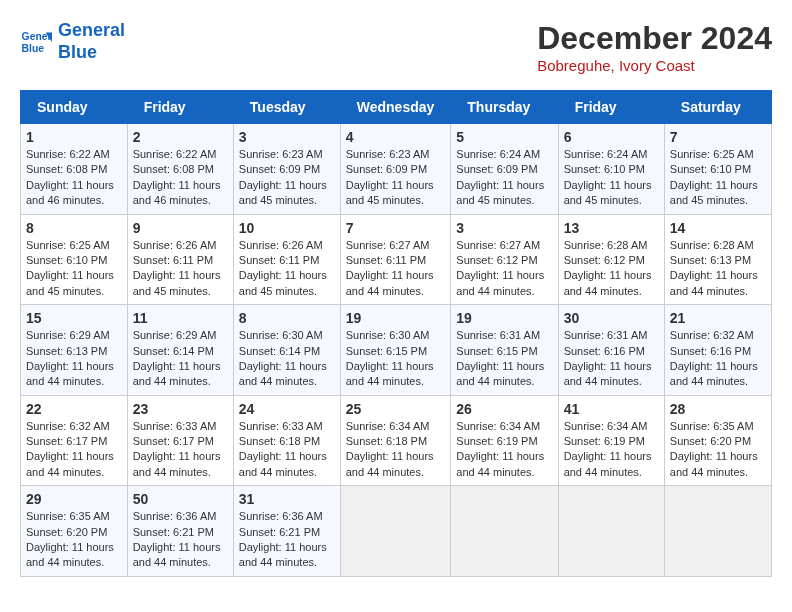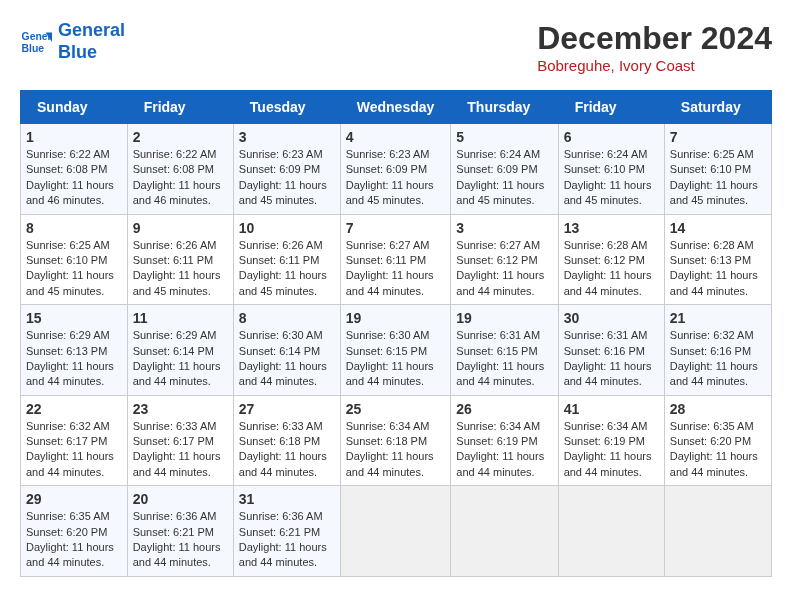--- a/index.html
+++ b/index.html
@@ -291,21 +291,21 @@
 and 44 minutes.</div>
         </td>
         <td>
           <span class="day-num">23</span>
           <div class="day-info" style="white-space: pre-line;">Sunrise: 6:33 AM
 Sunset: 6:17 PM
 Daylight: 11 hours
 and 44 minutes.</div>
         </td>
         <td>
-          <span class="day-num">27</span>
+          <span class="day-num">24</span>
           <div class="day-info" style="white-space: pre-line;">Sunrise: 6:33 AM
 Sunset: 6:18 PM
 Daylight: 11 hours
 and 44 minutes.</div>
         </td>
         <td>
           <span class="day-num">25</span>
           <div class="day-info" style="white-space: pre-line;">Sunrise: 6:34 AM
 Sunset: 6:18 PM
 Daylight: 11 hours
@@ -335,21 +335,21 @@
       </tr>
       <tr>
         <td>
           <span class="day-num">29</span>
           <div class="day-info" style="white-space: pre-line;">Sunrise: 6:35 AM
 Sunset: 6:20 PM
 Daylight: 11 hours
 and 44 minutes.</div>
         </td>
         <td>
-          <span class="day-num">20</span>
+          <span class="day-num">50</span>
           <div class="day-info" style="white-space: pre-line;">Sunrise: 6:36 AM
 Sunset: 6:21 PM
 Daylight: 11 hours
 and 44 minutes.</div>
         </td>
         <td>
           <span class="day-num">31</span>
           <div class="day-info" style="white-space: pre-line;">Sunrise: 6:36 AM
 Sunset: 6:21 PM
 Daylight: 11 hours

